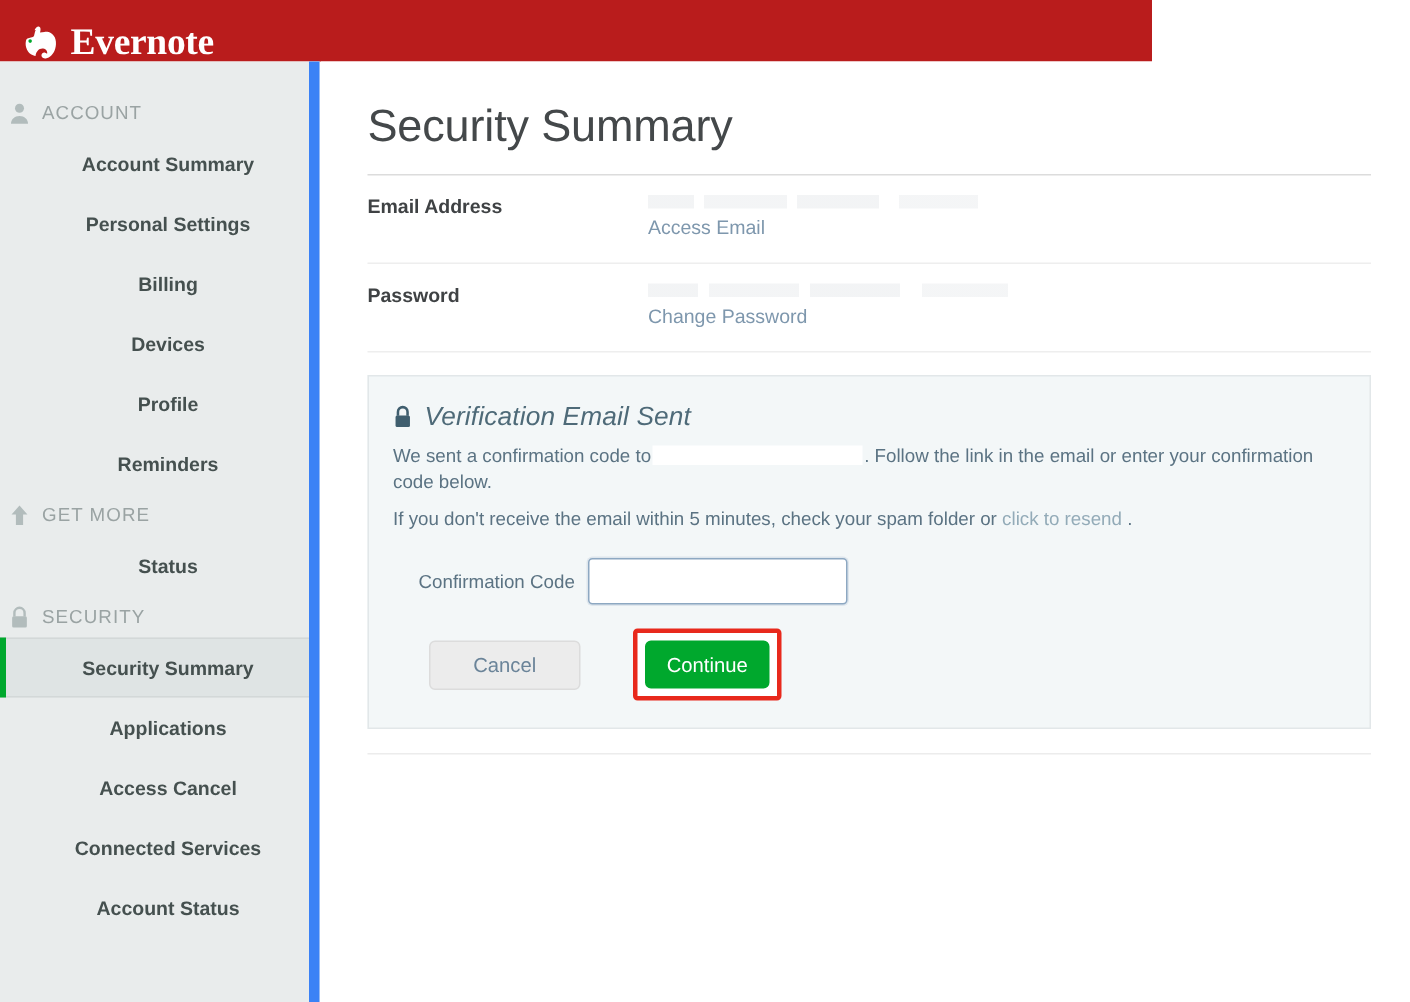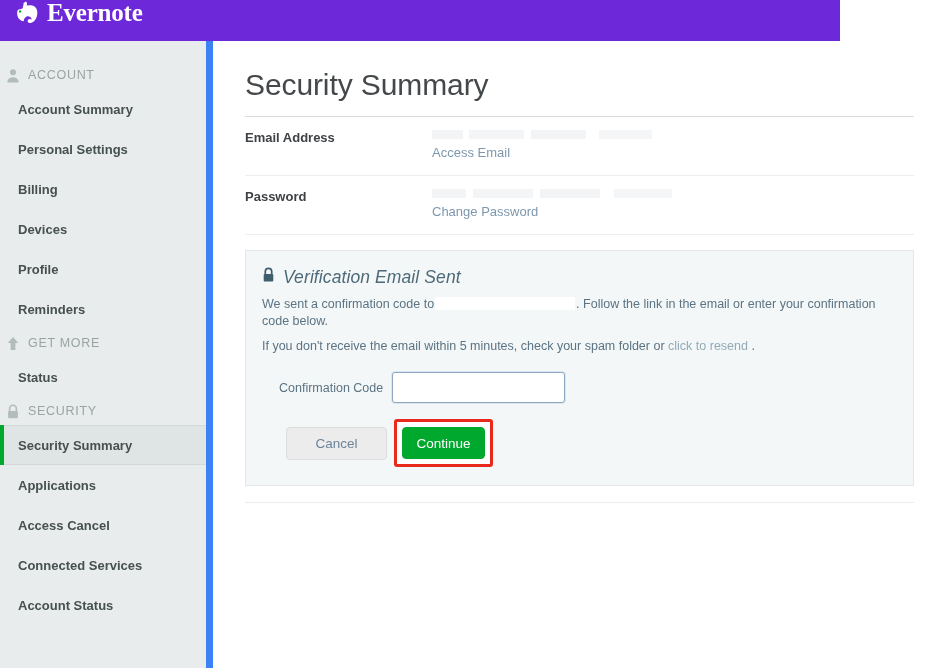--- a/index.html
+++ b/index.html
@@ -11,23 +11,23 @@
     background: #ffffff;
     font-family: "Liberation Sans", sans-serif;
     -webkit-font-smoothing: antialiased;
   }
 
   #app { position: relative; width: 940px; height: 668px; background:#fff; }
 
   
   .topbar {
     position: absolute; top: 0; left: 0;
-    width: 840px; height: 41px;
-    background: #6d28d9;
-    display: flex; align-items: flex-start;
+    width: 768px; height: 41px;
+    background: #b91c1c;
+    display: flex; align-items: flex-end;
   }
   .brand {
     display: flex; align-items: center;
     margin-left: 14px; gap: 7px;
     user-select: none;
   }
   .brand-mark { width: 26px; height: 24px; display:block; }
   .brand-text {
     color: #ffffff;
     font-family: "Liberation Serif", serif;
@@ -60,20 +60,21 @@
   }
   .side-item {
     position: relative;
     height: 40px;
     display: flex; align-items: center;
     padding-left: 18px;
     font-size: 13px;
     font-weight: bold;
     color: #45504f;
     cursor: pointer;
+    justify-content: center;
   }
   .side-item.active {
     background: #dfe4e4;
     border-top: 1px solid #d3d8d8;
     border-bottom: 1px solid #d3d8d8;
   }
   .side-item.active::before {
     content:""; position:absolute; left:0; top:-1px; bottom:-1px;
     width: 4px; background: #00a82d;
   }
@@ -129,21 +130,21 @@
 
   
   .panel {
     margin: 15px 0 0 31px;
     width: 669px;
     background: #f3f7f8;
     border: 1px solid #e2e7e9;
     padding: 14px 16px 18px 16px;
   }
   .panel-head {
-    display: flex; gap: 8px;
+    display: flex; align-items: center; gap: 8px;
     margin: 2px 0 8px 0;
   }
   .lock-ico { width: 13px; height: 16px; display:block; flex:none; }
   .panel-title {
     font-size: 17.5px; font-style: italic; font-weight: normal;
     color: #4e6a78; letter-spacing: .1px;
   }
   .panel-text {
     font-size: 12.5px; color: #5b7383; line-height: 17px;
     margin: 0 0 2px 0; max-width: 638px;
@@ -191,20 +192,21 @@
     color: #6b8499;
   }
   .btn-continue-wrap {
     position: relative;
     padding: 5px;
     border: 3px solid #e8291c;
     border-radius: 3px;
     background: #ffffff;
     display: inline-block;
     line-height: 0;
+    margin-left: 28px;
   }
   .btn-continue {
     width: 83px; height: 32px;
     background: #00a82d;
     border: 1px solid #00a82d;
     color: #ffffff;
     border-radius: 4px;
   }
 
   .panel-rule {

